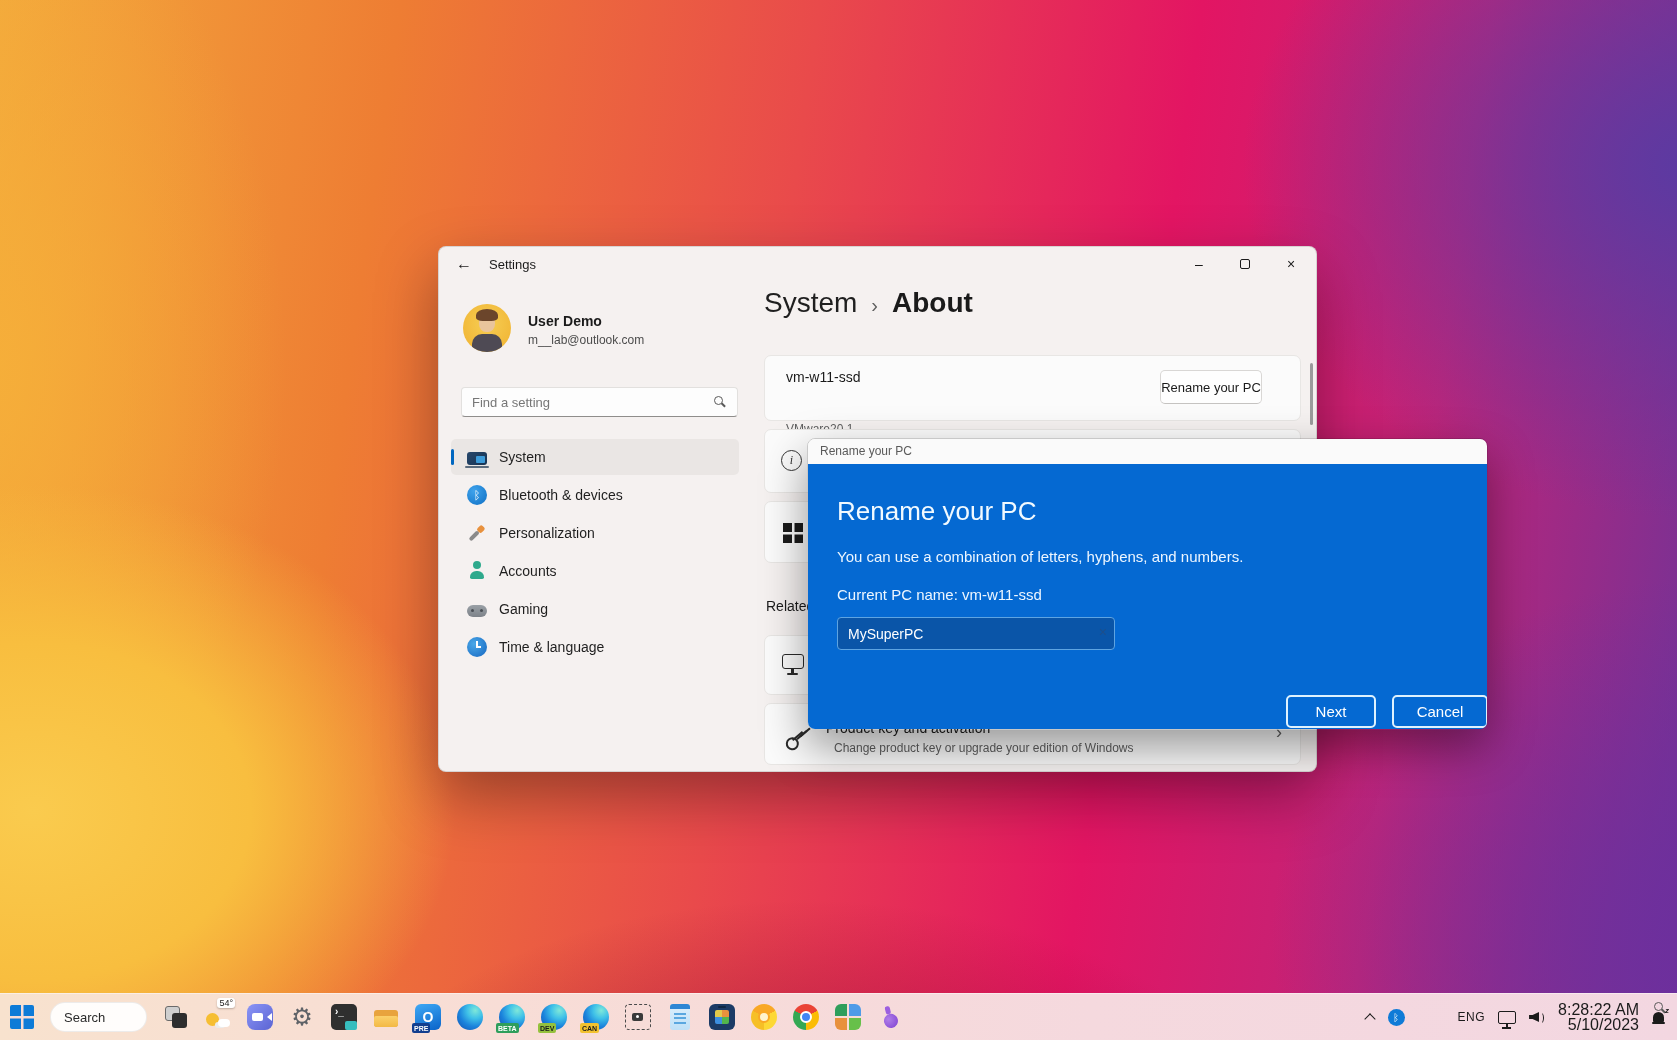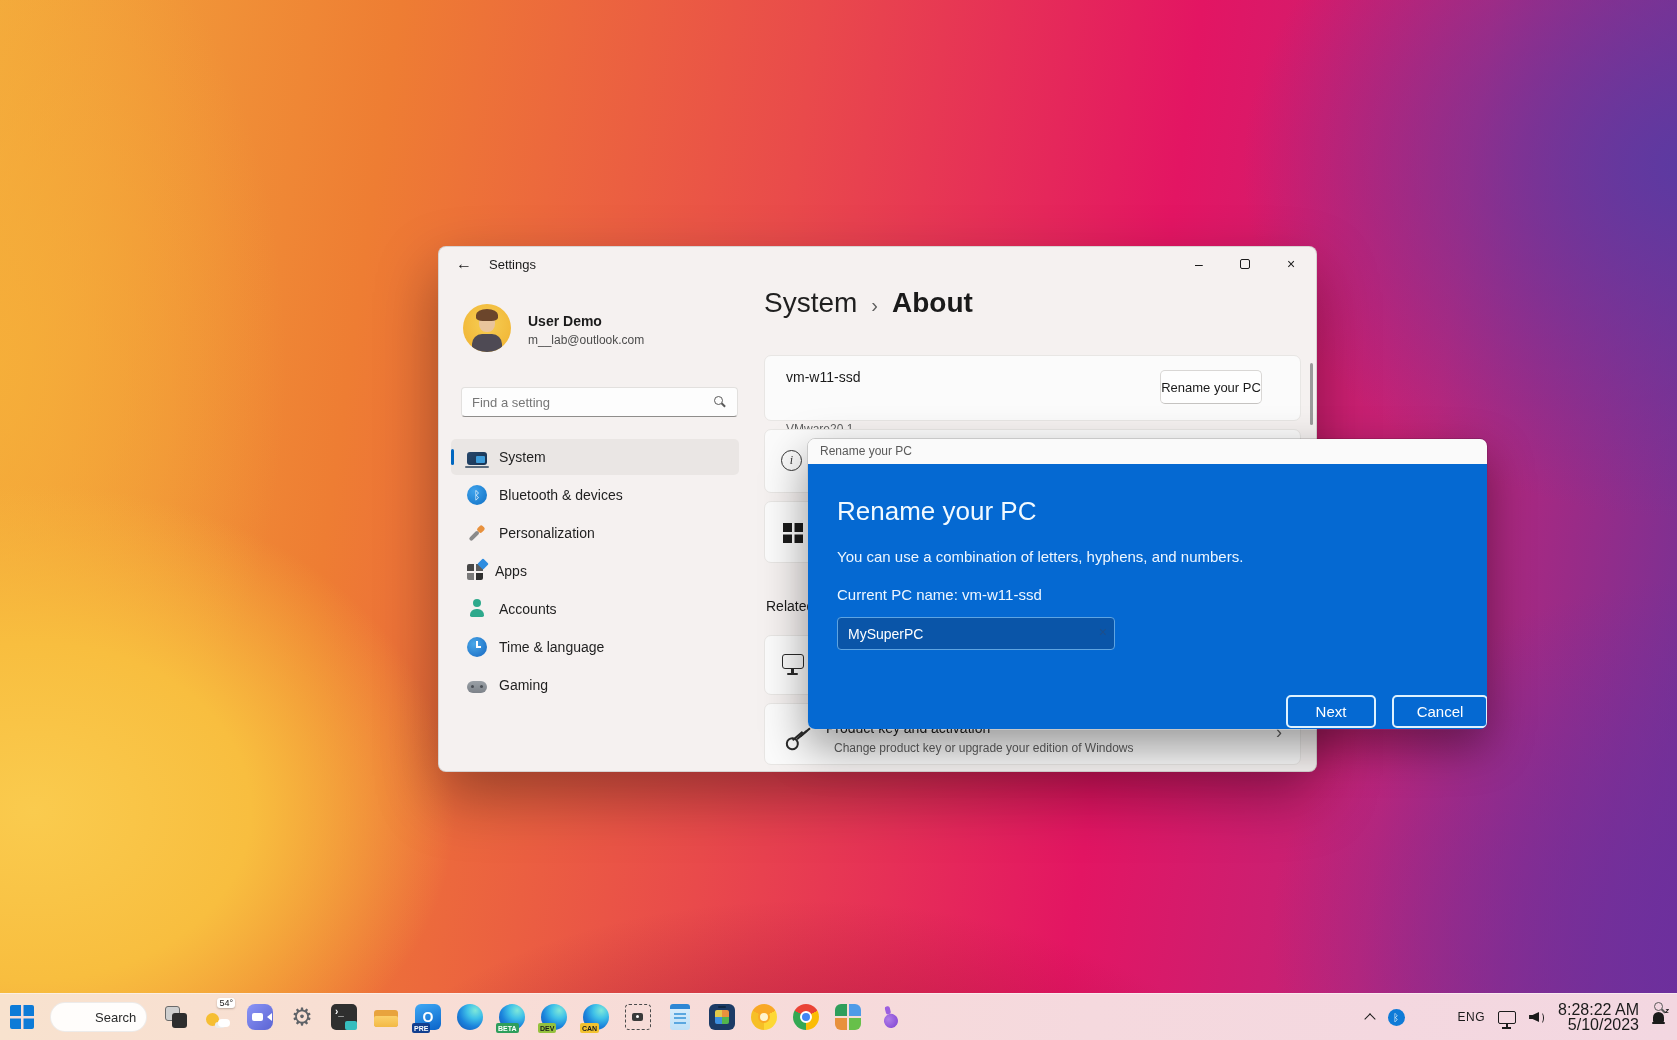--- a/index.html
+++ b/index.html
@@ -145,21 +145,21 @@
     background:linear-gradient(90deg,#F8E2CE 0%, #F8DDD6 30%, #F5D9DE 65%, #F3D7E1 100%);
     border-top:1px solid rgba(255,255,255,.45); display:flex; align-items:center; }
   #tb-left { display:flex; align-items:center; gap:16px; padding-left:10px; }
   .start-icon { width:24px; height:24px; border-radius:2px; cursor:pointer; flex:0 0 auto;
     background:
       linear-gradient(var(--tbbg),var(--tbbg)) 50% 0/2.5px 100% no-repeat,
       linear-gradient(var(--tbbg),var(--tbbg)) 0 50%/100% 2.5px no-repeat,
       #0D7BD7; }
   .search-pill { height:30px; width:97px; border-radius:15px; background:rgba(255,255,255,.92);
     border:1px solid rgba(0,0,0,.07); display:flex; align-items:center; gap:8px; padding-left:13px; cursor:pointer; flex:0 0 auto; }
-  .search-pill .lbl { font-size:13px; color:#2b2b2b;margin-left:31px; }
+  .search-pill .lbl { font-size:13px; color:#2b2b2b; }
 
   .tb-icon { position:relative; width:26px; height:26px; border-radius:6px; cursor:pointer; flex:0 0 auto; }
   .tb-glyph { position:absolute; inset:0; display:flex; align-items:center; justify-content:center; }
   .tb-badge { position:absolute; bottom:-3px; left:-3px; font-size:7px; font-weight:bold; line-height:1;
     padding:1.5px 2px; border-radius:2px; background:#123E8F; color:#fff; }
   .tb-bubble { position:absolute; top:-6px; right:-4px; background:#fff; border-radius:3px; padding:0 2px;
     font-size:9px; color:#222; box-shadow:0 1px 2px rgba(0,0,0,.25); }
 
   .tbi-task-view::before { content:""; position:absolute; left:2px; top:2px; width:13px; height:13px; background:#CFCFCF; border:1px solid #6a6a6a; border-radius:3px; }
   .tbi-task-view::after { content:""; position:absolute; right:2px; bottom:2px; width:15px; height:15px; background:#2E2E2E; border-radius:3px; }
@@ -283,34 +283,30 @@
   </li>
         <li class="nav-item">
     <span class="ic si-bluetooth">ᛒ</span>
     <span class="lbl">Bluetooth &amp; devices</span>
   </li>
         <li class="nav-item">
     <span class="ic si-personalization"></span>
     <span class="lbl">Personalization</span>
   </li>
         <li class="nav-item">
-    <span class="ic si-apps"></span>
-    <span class="lbl">Apps</span>
-  </li>
-        <li class="nav-item">
     <span class="ic si-accounts"></span>
     <span class="lbl">Accounts</span>
+  </li>
+        <li class="nav-item">
+    <span class="ic si-gaming"></span>
+    <span class="lbl">Gaming</span>
   </li>
         <li class="nav-item">
     <span class="ic si-time-language"></span>
     <span class="lbl">Time &amp; language</span>
-  </li>
-        <li class="nav-item">
-    <span class="ic si-gaming"></span>
-    <span class="lbl">Gaming</span>
   </li>
       </ul>
 
     <div class="breadcrumb">
       <span class="bc-parent">System</span>
       <span class="bc-sep">›</span>
       <span class="bc-current">About</span>
     </div>
 
     <div class="card" id="device-card">

